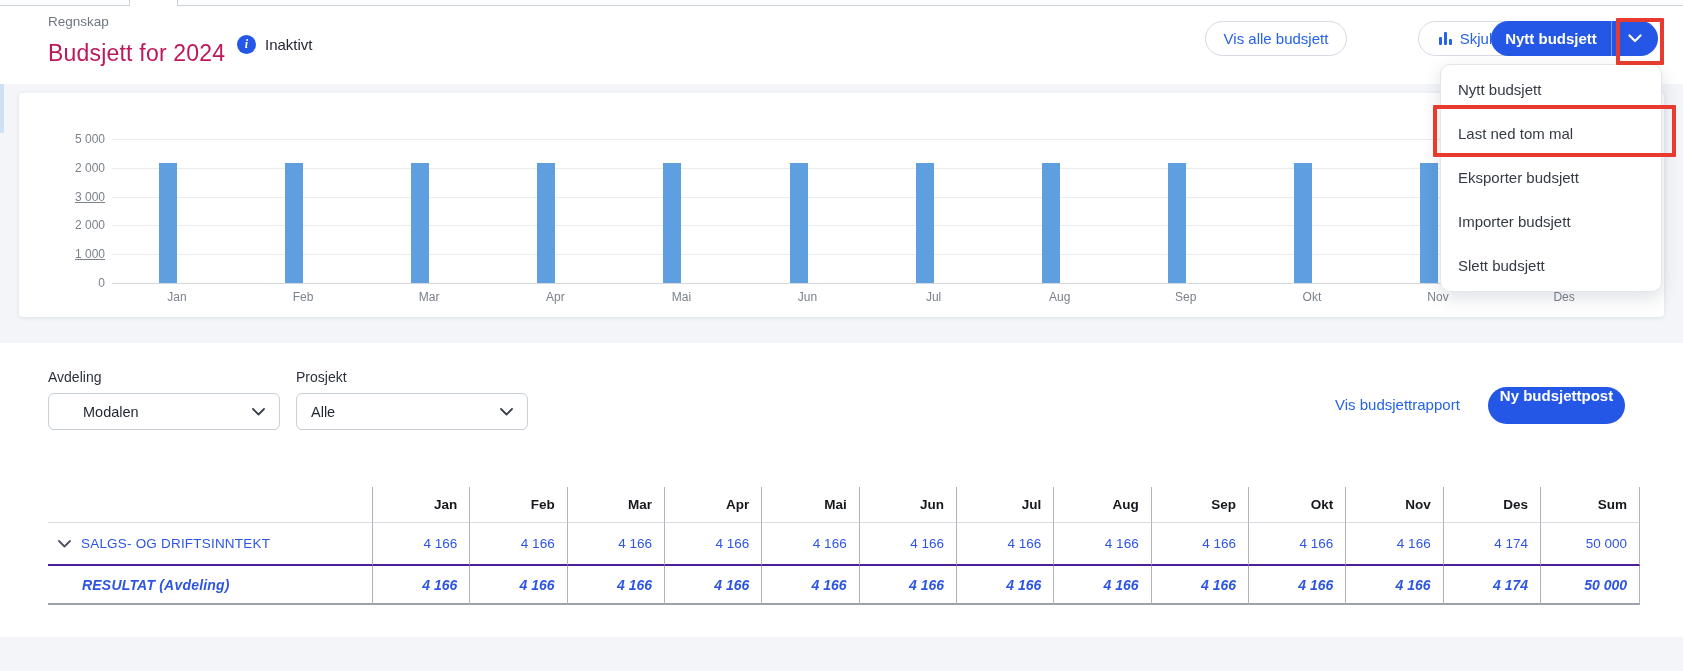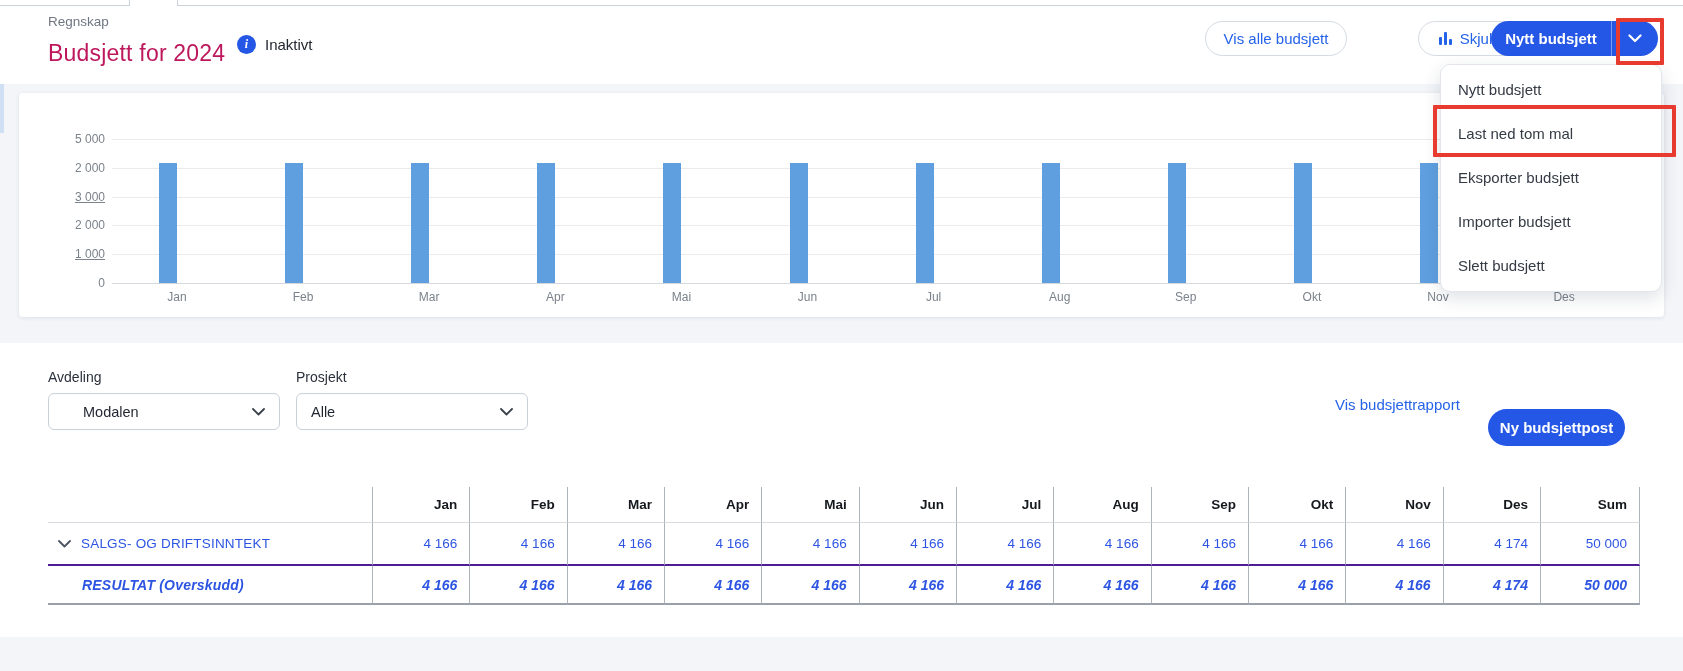--- a/index.html
+++ b/index.html
@@ -60,21 +60,21 @@
   .select { position:absolute; top:393px; width:232px; height:37px; background:#fff;
     border:1px solid #c9d0da; border-radius:6px; display:flex; align-items:center;
     padding:0 14px; font-size:14.5px; color:#1f2530; cursor:pointer; }
   .sel-dep { left:48px;padding-left:34px; } .sel-proj { left:296px; }
   .select .chev { margin-left:auto; }
 
   
   .report-link { position:absolute; left:1335px; top:396px; font-size:15px; color:var(--link,#2563e8); cursor:pointer; }
   .btn-new-post { position:absolute; left:1488px; top:387px; width:137px; height:37px;
     border-radius:18.5px; background:var(--accent,#2457e6); color:#fff; font-size:15px; font-weight:700;
-    display:flex; align-items:center; justify-content:center; cursor:pointer;margin-top:22px; }
+    display:flex; align-items:flex-start; justify-content:center; cursor:pointer; }
 
   
   .budget-table { position:absolute; left:48px; top:487px; width:1592px;
     display:grid; grid-template-columns:324px repeat(12, 1fr) 100px; }
   .bt-cell { display:flex; align-items:center; font-size:13.5px; }
   .bt-head { height:36px; justify-content:flex-end; padding-right:12px; font-weight:700; color:#15181d;
     border-bottom:1px solid #d9dce1; }
   .bt-head.first { justify-content:flex-start; padding-left:10px; }
   .bt-num { justify-content:flex-end; padding-right:12px; color:var(--table-value,#2d55e2); }
   .bt-r1 { height:43px; border-bottom:2px solid #4c1d95; }
@@ -227,21 +227,21 @@
       <div class="bt-cell bt-r1 bt-num bt-vline">4 166</div>
       <div class="bt-cell bt-r1 bt-num bt-vline">4 166</div>
       <div class="bt-cell bt-r1 bt-num bt-vline">4 166</div>
       <div class="bt-cell bt-r1 bt-num bt-vline">4 166</div>
       <div class="bt-cell bt-r1 bt-num bt-vline">4 166</div>
       <div class="bt-cell bt-r1 bt-num bt-vline">4 166</div>
       <div class="bt-cell bt-r1 bt-num bt-vline">4 166</div>
       <div class="bt-cell bt-r1 bt-num bt-vline">4 174</div>
       <div class="bt-cell bt-r1 bt-num bt-vline bt-rline">50 000</div>
       <div class="bt-cell bt-r2 bt-rowlabel bt-result">
-        <span>RESULTAT (Overskudd)</span>
+        <span>RESULTAT (Avdeling)</span>
       </div>
       <div class="bt-cell bt-r2 bt-num bt-vline res">4 166</div>
       <div class="bt-cell bt-r2 bt-num bt-vline res">4 166</div>
       <div class="bt-cell bt-r2 bt-num bt-vline res">4 166</div>
       <div class="bt-cell bt-r2 bt-num bt-vline res">4 166</div>
       <div class="bt-cell bt-r2 bt-num bt-vline res">4 166</div>
       <div class="bt-cell bt-r2 bt-num bt-vline res">4 166</div>
       <div class="bt-cell bt-r2 bt-num bt-vline res">4 166</div>
       <div class="bt-cell bt-r2 bt-num bt-vline res">4 166</div>
       <div class="bt-cell bt-r2 bt-num bt-vline res">4 166</div>

